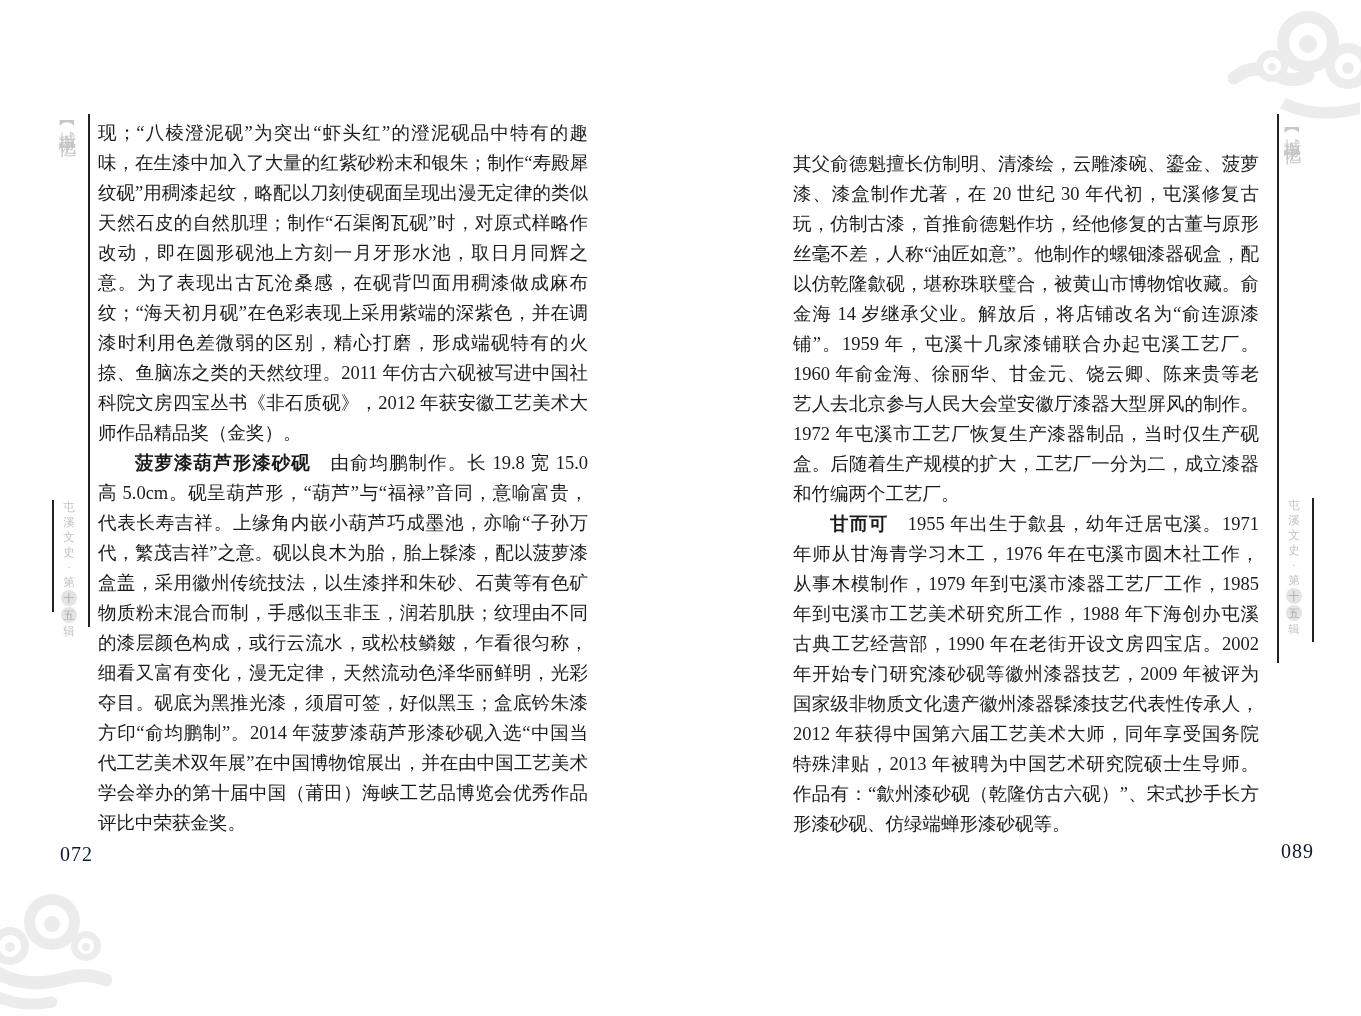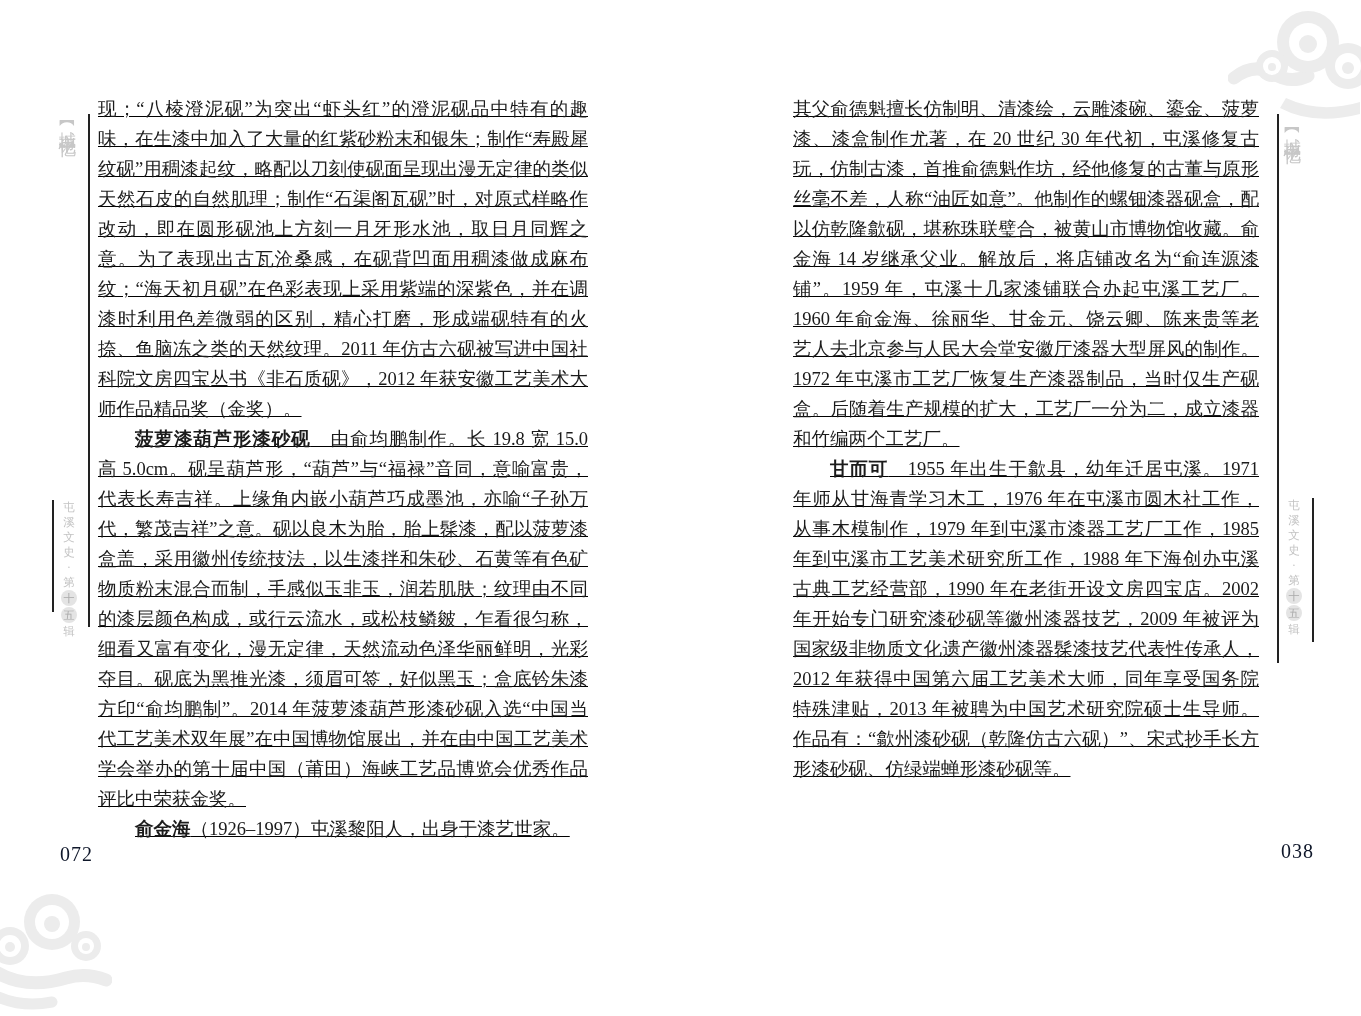--- a/index.html
+++ b/index.html
@@ -22,23 +22,23 @@
   .vrule-series-right{left:1312px;top:498px;height:144px;}
   
   .series{position:absolute;display:flex;flex-direction:column;align-items:center;
           color:#c3c3c3;font-size:11.5px;line-height:1;}
   .series-left{left:61px;top:499px;}
   .series-right{left:1286px;top:497px;}
   .sc{height:14px;line-height:14px;margin:0.5px 0;}
   .sc.circled{width:16px;height:16px;line-height:16px;border-radius:50%;
               background:#e4e4e4;color:#a9a9a9;text-align:center;font-size:11px;}
   
-  .body-col{position:absolute;top:94px;text-decoration:underline;}
+  .body-col{position:absolute;top:118px;}
   .left-body{left:98px;width:490px;}
-  .right-body{left:793px;width:466px;}
+  .right-body{left:793px;width:466px;margin-top:31px;}
   p.para{margin:0;font-size:18.5px;line-height:30px;text-align:justify;color:#1b1b1b;
          font-family:"Liberation Serif","DejaVu Serif",serif;}
   p.indent{text-indent:2em;}
   p.heading{font-style:italic;}
   .b{font-weight:bold;}
   
   .pagenum{position:absolute;font-size:20px;color:#0f172a;letter-spacing:1px;}
   .pn-left{left:60px;top:843px;}
   .pn-right{left:1281px;top:840px;}
 </style>
@@ -105,23 +105,22 @@
       <span class="sc">第</span>
       <span class="sc circled">十</span>
       <span class="sc circled">五</span>
       <span class="sc">辑</span>
     </div>
   <div class="vrule vrule-series-right"></div>
 
   <div class="body-col left-body">
       <p class="para continuation"><span>现；“八棱澄泥砚”为突出“虾头红”的澄泥砚品中特有的趣味，在生漆中加入了大量的红紫砂粉末和银朱；制作“寿殿犀纹砚”用稠漆起纹，略配以刀刻使砚面呈现出漫无定律的类似天然石皮的自然肌理；制作“石渠阁瓦砚”时，对原式样略作改动，即在圆形砚池上方刻一月牙形水池，取日月同辉之意。为了表现出古瓦沧桑感，在砚背凹面用稠漆做成麻布纹；“海天初月砚”在色彩表现上采用紫端的深紫色，并在调漆时利用色差微弱的区别，精心打磨，形成端砚特有的火捺、鱼脑冻之类的天然纹理。2011 年仿古六砚被写进中国社科院文房四宝丛书《非石质砚》，2012 年获安徽工艺美术大师作品精品奖（金奖）。</span></p>
       <p class="para indent"><span class="b">菠萝漆葫芦形漆砂砚</span><span>　由俞均鹏制作。长 19.8 宽 15.0 高 5.0cm。砚呈葫芦形，“葫芦”与“福禄”音同，意喻富贵，代表长寿吉祥。上缘角内嵌小葫芦巧成墨池，亦喻“子孙万代，繁茂吉祥”之意。砚以良木为胎，胎上髹漆，配以菠萝漆盒盖，采用徽州传统技法，以生漆拌和朱砂、石黄等有色矿物质粉末混合而制，手感似玉非玉，润若肌肤；纹理由不同的漆层颜色构成，或行云流水，或松枝鳞皴，乍看很匀称，细看又富有变化，漫无定律，天然流动色泽华丽鲜明，光彩夺目。砚底为黑推光漆，须眉可签，好似黑玉；盒底钤朱漆方印“俞均鹏制”。2014 年菠萝漆葫芦形漆砂砚入选“中国当代工艺美术双年展”在中国博物馆展出，并在由中国工艺美术学会举办的第十届中国（莆田）海峡工艺品博览会优秀作品评比中荣获金奖。</span></p>
-      <p class="para indent"><span class="b">俞金海</span><span>（1926–1997）屯溪黎阳人，出身于漆艺世家。</span></p>
     </div>
   <div class="body-col right-body">
       <p class="para continuation"><span>其父俞德魁擅长仿制明、清漆绘，云雕漆碗、鎏金、菠萝漆、漆盒制作尤著，在 20 世纪 30 年代初，屯溪修复古玩，仿制古漆，首推俞德魁作坊，经他修复的古董与原形丝毫不差，人称“油匠如意”。他制作的螺钿漆器砚盒，配以仿乾隆歙砚，堪称珠联璧合，被黄山市博物馆收藏。俞金海 14 岁继承父业。解放后，将店铺改名为“俞连源漆铺”。1959 年，屯溪十几家漆铺联合办起屯溪工艺厂。1960 年俞金海、徐丽华、甘金元、饶云卿、陈来贵等老艺人去北京参与人民大会堂安徽厅漆器大型屏风的制作。1972 年屯溪市工艺厂恢复生产漆器制品，当时仅生产砚盒。后随着生产规模的扩大，工艺厂一分为二，成立漆器和竹编两个工艺厂。</span></p>
       <p class="para indent"><span class="b">甘而可</span><span>　1955 年出生于歙县，幼年迁居屯溪。1971 年师从甘海青学习木工，1976 年在屯溪市圆木社工作，从事木模制作，1979 年到屯溪市漆器工艺厂工作，1985 年到屯溪市工艺美术研究所工作，1988 年下海创办屯溪古典工艺经营部，1990 年在老街开设文房四宝店。2002 年开始专门研究漆砂砚等徽州漆器技艺，2009 年被评为国家级非物质文化遗产徽州漆器髹漆技艺代表性传承人，2012 年获得中国第六届工艺美术大师，同年享受国务院特殊津贴，2013 年被聘为中国艺术研究院硕士生导师。作品有：“歙州漆砂砚（乾隆仿古六砚）”、宋式抄手长方形漆砂砚、仿绿端蝉形漆砂砚等。</span></p>
     </div>
 
   <div class="pagenum pn-left">072</div>
-  <div class="pagenum pn-right">038</div>
+  <div class="pagenum pn-right">089</div>
 
 </div>
 
 </body></html>

